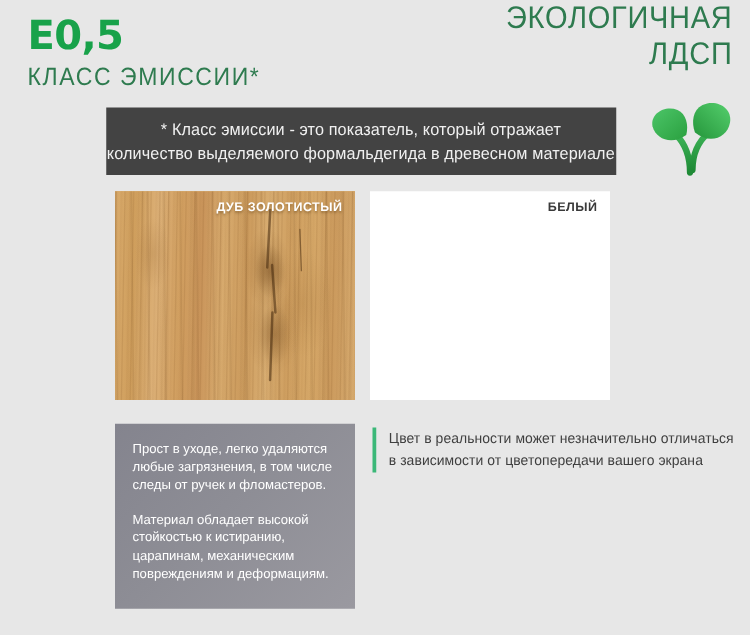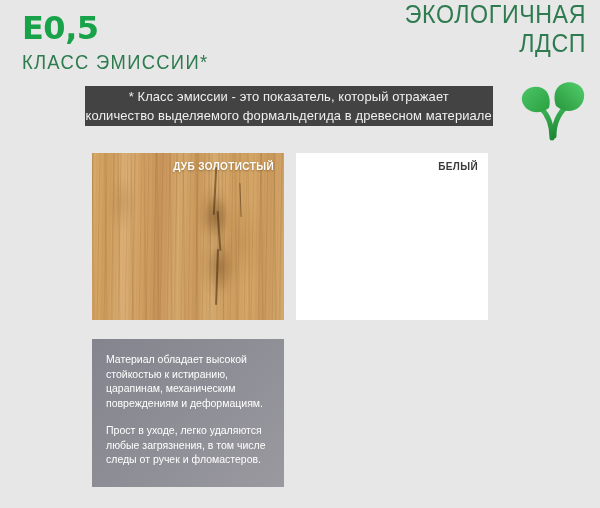--- a/index.html
+++ b/index.html
@@ -74,21 +74,21 @@
     width: 70px;
     height: 70px;
   }
 
   
   #footnote-banner {
     position: absolute;
     left: 85px;
     top: 86px;
     width: 408px;
-    height: 40px;
+    height: 54px;
     background: #434343;
     display: flex;
     flex-direction: column;
     align-items: center;
     justify-content: center;
   }
   .footnote-line {
     color: #f0f0f0;
     font-family: "Liberation Sans", sans-serif;
     font-size: 13.5px;
@@ -279,18 +279,22 @@
     <div class="crack" style="left:124px; top:96px; height:56px; transform:rotate(2deg);"></div>
     <div class="crack" style="left:148px; top:30px; height:34px; width:1px; transform:rotate(-2deg);"></div>
     <div class="swatch-caption" id="caption-oak">ДУБ ЗОЛОТИСТЫЙ</div>
   </div>
 
   <div id="swatch-white">
     <div class="swatch-caption" id="caption-white">БЕЛЫЙ</div>
   </div>
 
   <div id="properties-box">
+    <p class="property-paragraph">Прост в уходе, легко удаляются любые загрязнения, в том числе следы от ручек и фломастеров.</p>
     <p class="property-paragraph">Материал обладает высокой стойкостью к истиранию, царапинам, механическим повреждениям и деформациям.</p>
-    <p class="property-paragraph">Прост в уходе, легко удаляются любые загрязнения, в том числе следы от ручек и фломастеров.</p>
-  </div>
-
+  </div>
+
+  <div id="color-disclaimer">
+    <div class="disclaimer-line">Цвет в реальности может незначительно отличаться</div>
+    <div class="disclaimer-line">в зависимости от цветопередачи вашего экрана</div>
+  </div>
 
 </div>
 
 </body></html>

